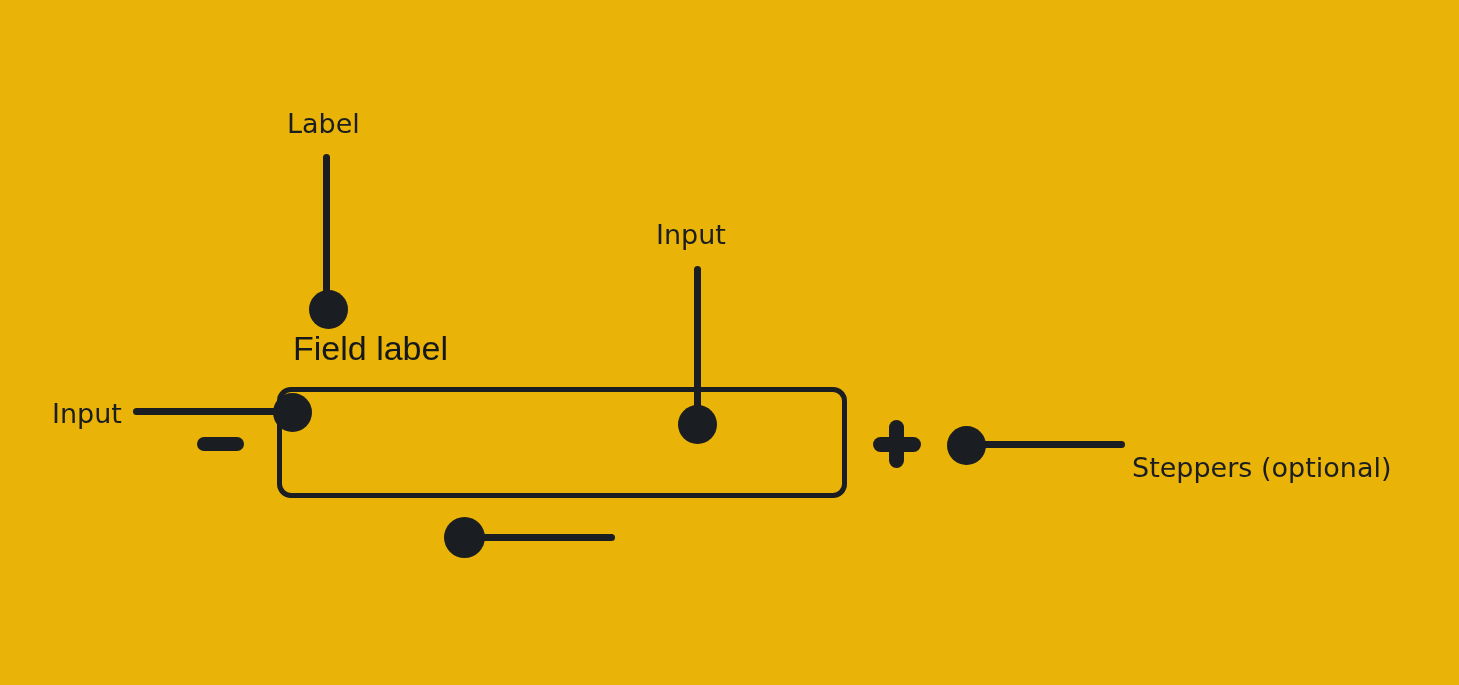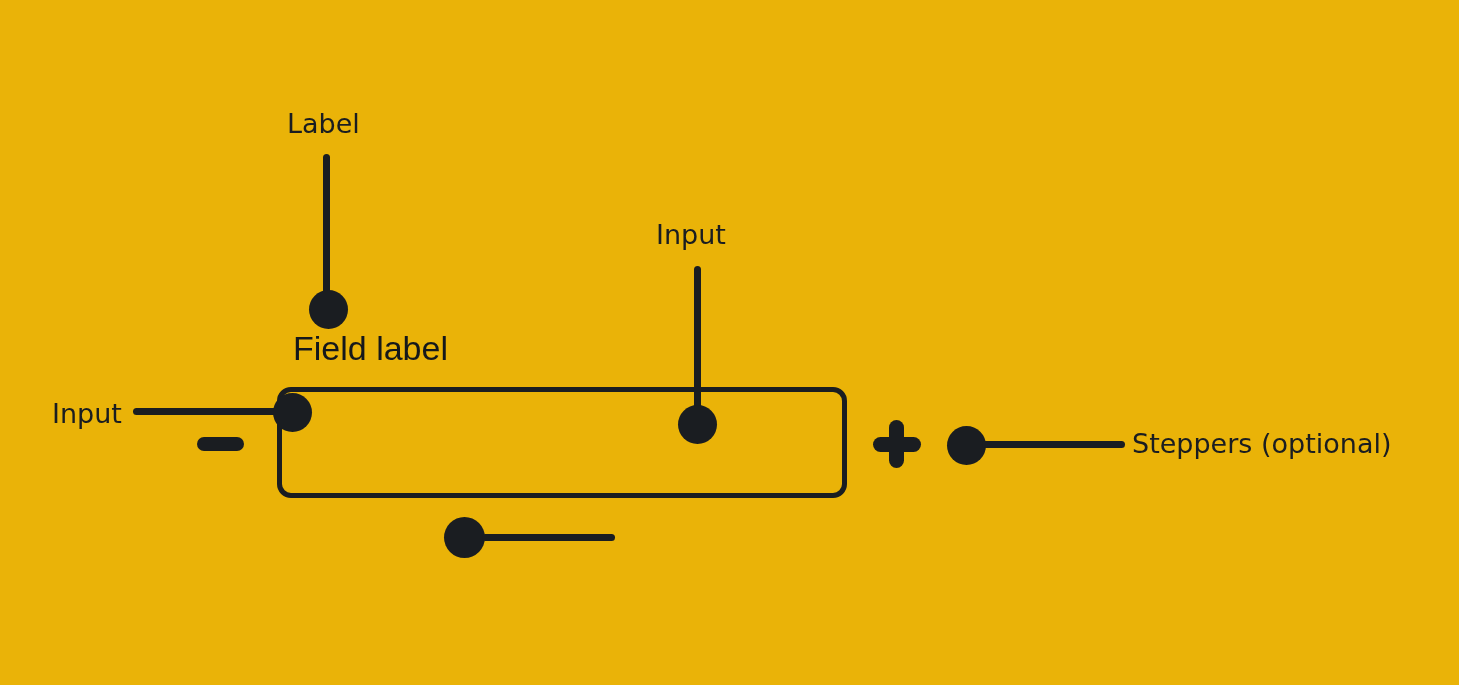--- a/index.html
+++ b/index.html
@@ -42,21 +42,21 @@
   }
   .dot {
     position: absolute;
     background: #1a1d21;
     border-radius: 50%;
   }
   
   .ann-label   { left: 287px; top: 107px; }
   .ann-input   { left: 656px; top: 218px; }
   .ann-value   { left: 52px;  top: 397px; }
-  .ann-steppers{ left: 1132px; top: 427px; }
+  .ann-steppers{ left: 1132px; top: 451px; }
   .ann-help    { left: 632px; top: 520px; }
 
   .label-line  { left: 323px; top: 154px; width: 7px;  height: 142px; }
   .label-dot   { left: 309px; top: 290px; width: 39px; height: 39px; }
 
   .input-line  { left: 694px; top: 266px; width: 7px;  height: 150px; }
   .input-dot   { left: 678px; top: 405px; width: 39px; height: 39px; }
 
   .value-line  { left: 133px; top: 408px; width: 150px; height: 7px; }
   .value-dot   { left: 273px; top: 393px; width: 39px;  height: 39px; }

